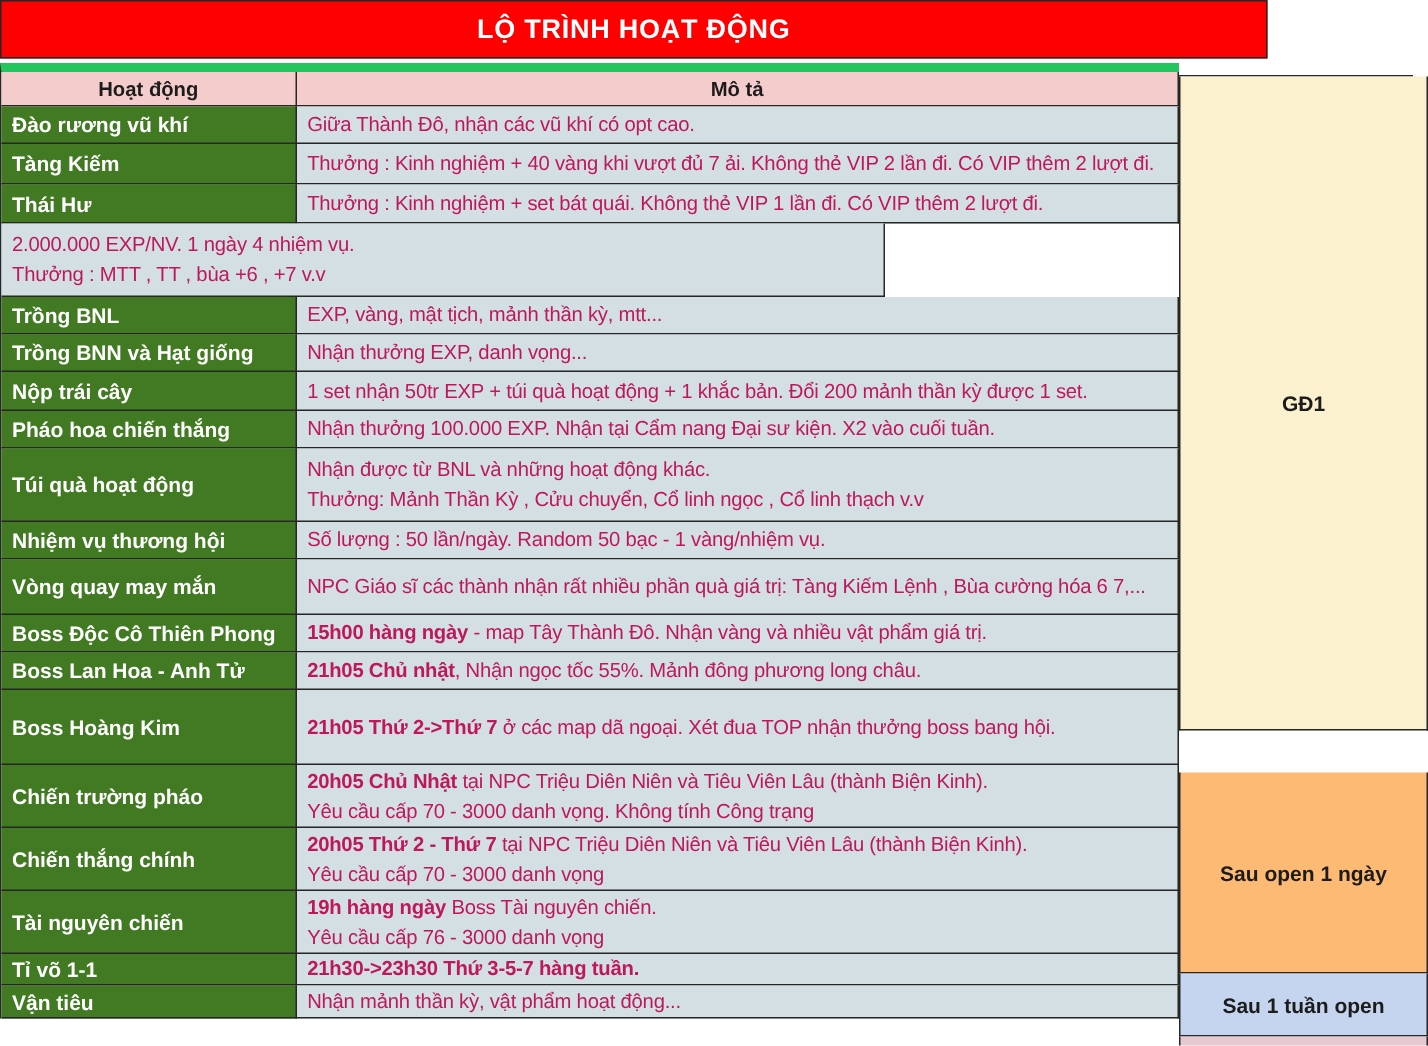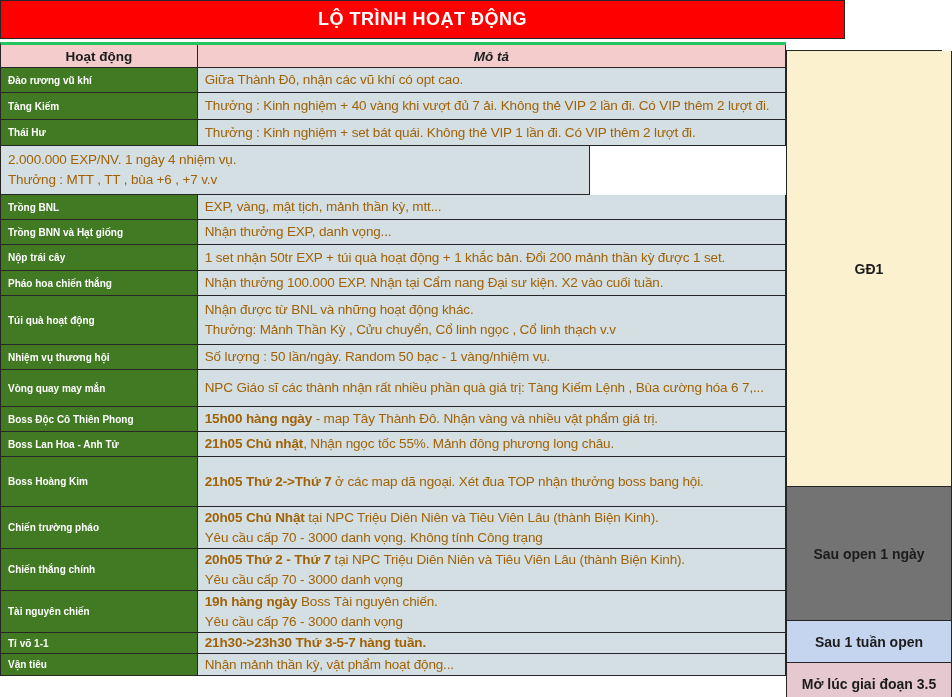--- a/index.html
+++ b/index.html
@@ -6,53 +6,53 @@
   body { background:#ffffff; font-family:"Liberation Sans", sans-serif; }
   .screen { position:relative; width:952px; height:697px; background:#ffffff; overflow:hidden; }
 
   .banner {
     position:absolute; top:0; left:0; width:845px; height:39px;
     background:#FE0000; border:1px solid #262626;
     display:flex; align-items:center; justify-content:center;
     color:#ffffff; font-weight:bold; font-size:18px; letter-spacing:.5px;
   }
 
-  .grid { position:absolute; top:42px; left:0; width:786px; border-left:1px solid #262626; border-top:3px solid #22c55e; }
+  .grid { position:absolute; top:42px; left:0; width:786px; border-left:1px solid #262626; border-top:6px solid #22c55e; }
   .row { display:flex; width:100%; }
   .hdr-act, .hdr-desc {
     background:#F5CCCC; color:#1c1c1c; font-weight:bold; font-size:13.5px;
     display:flex; align-items:center; justify-content:center;
     border-right:1px solid #262626; border-bottom:1px solid #262626;
   }
   .hdr-act { width:197px; }
-  .hdr-desc { width:589px;font-style:italic; }
+  .hdr-desc { width:589px; }
 
   .act {
-    width:197px; background:#417A22; color:#ffffff; font-weight:bold; font-size:10px;
+    width:197px; background:#417A22; color:#ffffff; font-weight:bold; font-size:14px;
     display:flex; align-items:center; padding-left:7px;
     border-right:1px solid #262626; border-bottom:1px solid #262626;
     white-space:nowrap; overflow:hidden;
   }
   .desc {
-    width:589px; background:#D3DFE3; color:#a16207; font-size:13.5px; letter-spacing:-0.15px;
+    width:589px; background:#D3DFE3; color:#be185d; font-size:13.5px; letter-spacing:-0.15px;
     display:flex; flex-direction:column; justify-content:center; padding-left:7px;
     border-right:1px solid #262626; border-bottom:1px solid #262626;
     overflow:hidden;
   }
   .line { white-space:nowrap; line-height:20px; }
   .b { font-weight:bold; }
 
   .phases { position:absolute; top:50px; left:786px; width:156px; border-top:1px solid #262626; }
   .phase {
     width:166px; display:flex; align-items:center; justify-content:center;
     font-weight:bold; font-size:14px; color:#1c1c1c; text-align:center;
     border-right:1px solid #262626; border-bottom:1px solid #262626; border-left:1px solid #262626;
   }
   .phase-gd1  { height:436px; background:#FCF1CE; }
-  .phase-open { height:134px; background:#737373; }
+  .phase-open { height:134px; background:#fdba74;margin-top:28px; }
   .phase-week { height:42px;  background:#C5D5F0; }
   .phase-35   { height:43px;  background:#E6C9D0; }
 </style>
 </head>
 <body>
 
 <div class="screen">
 
   <div class="banner">LỘ TRÌNH HOẠT ĐỘNG</div>
 

